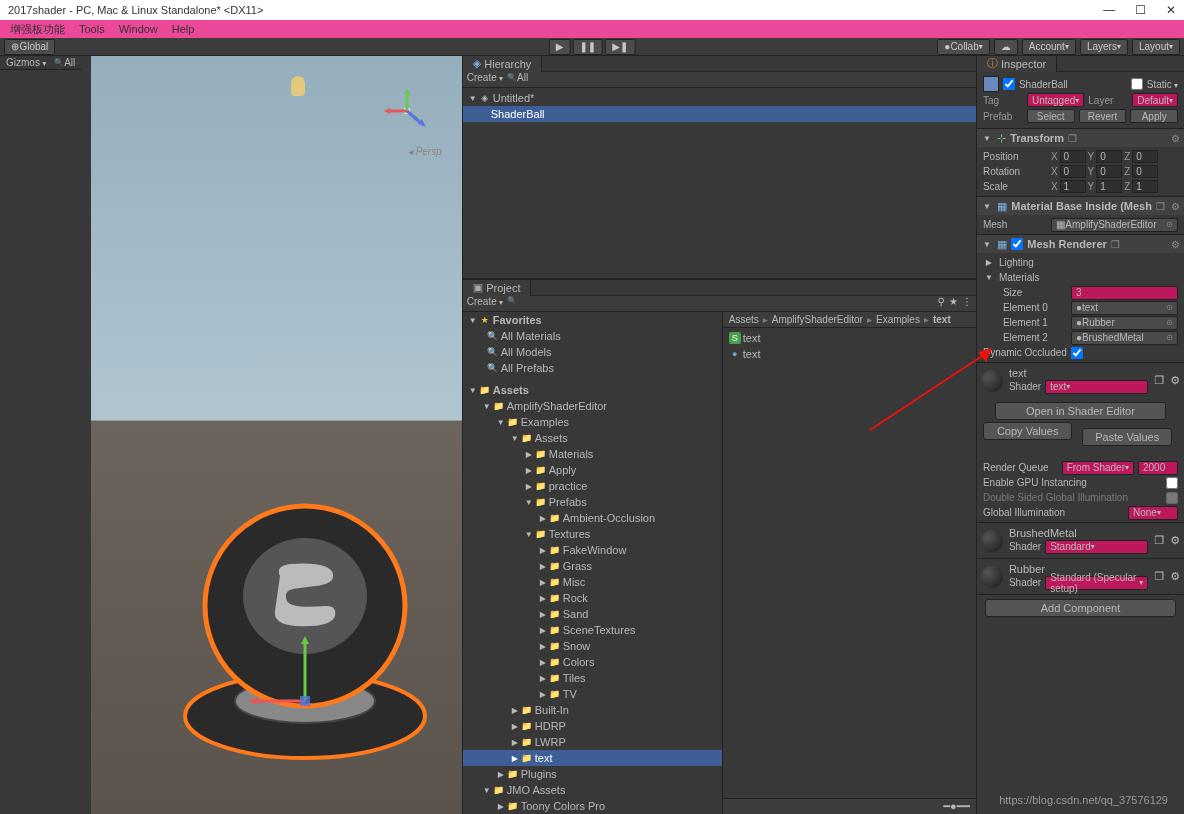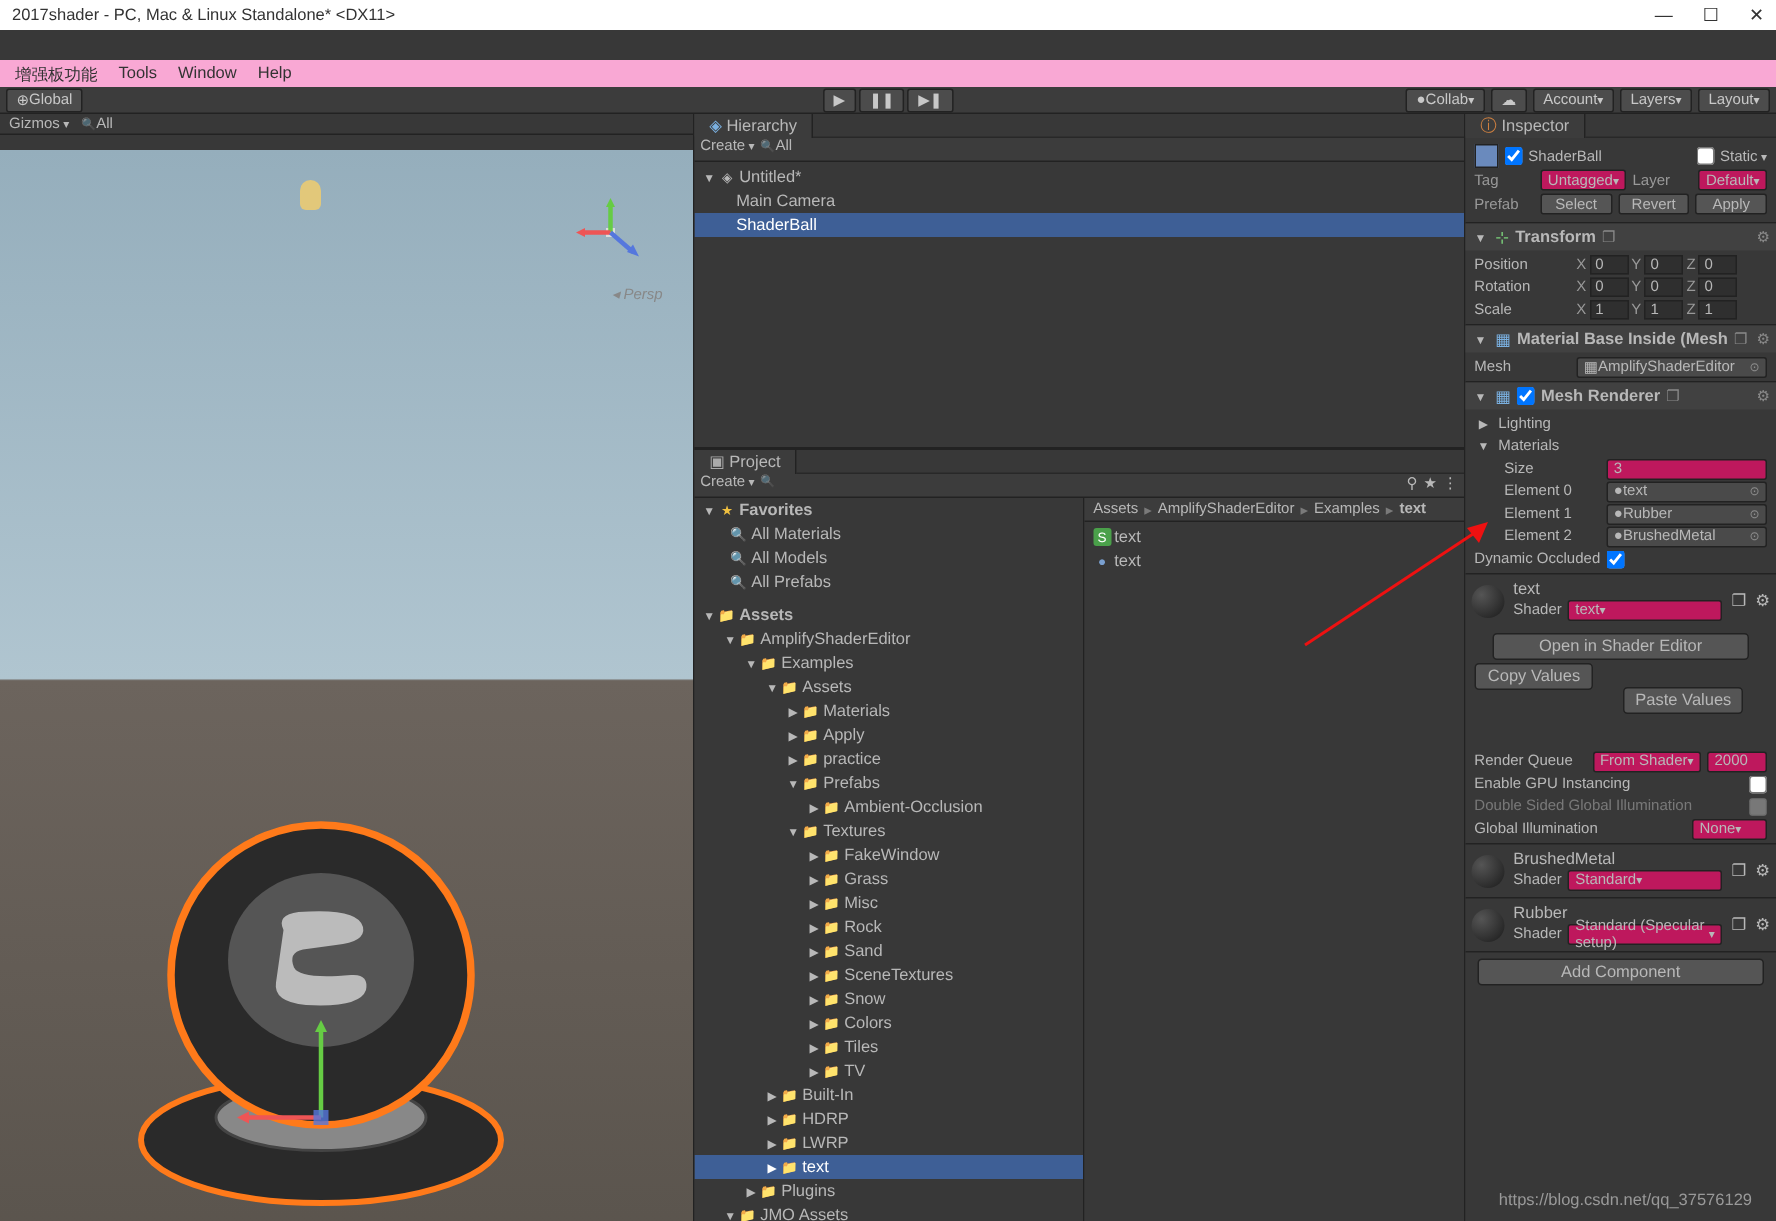--- a/index.html
+++ b/index.html
@@ -1,28 +1,28 @@
 <!DOCTYPE html>
 <html><head>
 <meta charset="utf-8">
 <style>
 * { margin:0; padding:0; box-sizing:border-box; font-family:Arial,sans-serif; }
 body { background:#383838; color:#b8b8b8; font-size:11px; overflow:hidden; width:1184px; height:814px; }
 .titlebar { background:#fff; height:20px; display:flex; justify-content:space-between; align-items:center; padding:0 8px; color:#333; }
 .win-controls { display:flex; gap:20px; font-size:12px; }
-.menubar { background:#f9a8d4; height:18px; display:flex; align-items:center; padding:0 4px; color:#333; gap:2px;margin-top:20px; }
+.menubar { background:#ec4899; height:18px; display:flex; align-items:center; padding:0 4px; color:#333; gap:2px; }
 .menubar span { padding:2px 6px; }
 .toolbar { background:#3c3c3c; height:18px; border-bottom:1px solid #222; display:flex; align-items:center; padding:0 4px; justify-content:space-between; }
 .toolbar-left { display:flex; gap:4px; align-items:center; }
 .toolbar-center { display:flex; gap:2px; position:absolute; left:50%; transform:translateX(-50%); }
 .toolbar-right { display:flex; gap:4px; align-items:center; }
 .tbtn { background:#4c4c4c; border:1px solid #222; padding:1px 6px; height:16px; display:flex; align-items:center; border-radius:2px; color:#c8c8c8; font-size:10px; }
 .dropdown-arrow::after { content:" ▾"; font-size:8px; }
 .layout { display:flex; height:758px; }
-.col-scene { width:468px; display:flex; flex-direction:column; border-right:1px solid #222;gap:10px; }
+.col-scene { width:468px; display:flex; flex-direction:row; border-right:1px solid #222;gap:10px; }
 .col-mid { width:520px; display:flex; flex-direction:column; border-right:1px solid #222; }
 .col-insp { flex:1; display:flex; flex-direction:column; background:#383838; }
 
 .scene-top { height:14px; background:#383838; display:flex; justify-content:flex-end; align-items:center; padding:0 6px; gap:8px; border-bottom:1px solid #222; font-size:10px; }
 .scene-view { flex:1; position:relative; background:linear-gradient(to bottom, #95aebc 0%, #b0c5d0 48%, #6c645d 48.2%, #5a544d 100%);font-style:italic; }
 .gizmo { position:absolute; top:30px; right:30px; width:50px; height:50px; }
 .gizmo svg { width:100%; height:100%; }
 .persp { position:absolute; top:90px; right:20px; font-size:10px; color:#888; }
 .shader-ball { position:absolute; left:84px; top:430px; width:260px; height:280px; }
 .shader-ball svg { width:100%; height:100%; }
@@ -176,24 +176,20 @@
         <span class="search">
             <span>All</span>
           </span>
       </div>
       <div class="tree">
         <div class="tree-row">
             <span class="arrow open"></span>
             <span class="ticon">◈</span>
             <span>Untitled*</span>
           </div>
-        <div class="tree-row">
-            <span class="indent" style="width:24px"></span>
-            <span>Main Camera</span>
-          </div>
         <div class="tree-row selected">
             <span class="indent" style="width:24px"></span>
             <span>ShaderBall</span>
           </div>
       </div>
     </div>
 
     <div class="project">
       <div class="panel-tab">
           <div class="tab-label"><span style="color:#aaa">▣</span>&nbsp;<span>Project</span></div>
@@ -576,21 +572,21 @@
               <span class="insp-field dropdown-arrow" style="flex:1">text</span>
             </div>
         </div>
         <span class="help">❐</span>
           <span class="gear">⚙</span>
       </div>
       <div class="comp-body">
         <div class="wide-btn" style="margin:2px 12px">Open in Shader Editor</div>
         <div style="display:flex;gap:4px;margin:2px 0">
           <span class="wide-btn" style="flex:1;margin:0">Copy Values</span>
-          <span class="wide-btn" style="flex:1;margin:16px">Paste Values</span>
+          <span class="wide-btn" style="flex:1;margin:6px">Paste Values</span>
         </div>
         <div style="height:6px"></div>
         <div class="prop-row">
             <span style="flex:1">Render Queue</span>
             <span class="insp-field dropdown-arrow">From Shader</span>
             <span class="insp-field" style="width:40px">2000</span>
           </div>
         <div class="prop-row">
             <span style="flex:1">Enable GPU Instancing</span>
             <input type="checkbox" class="chk" style="">

